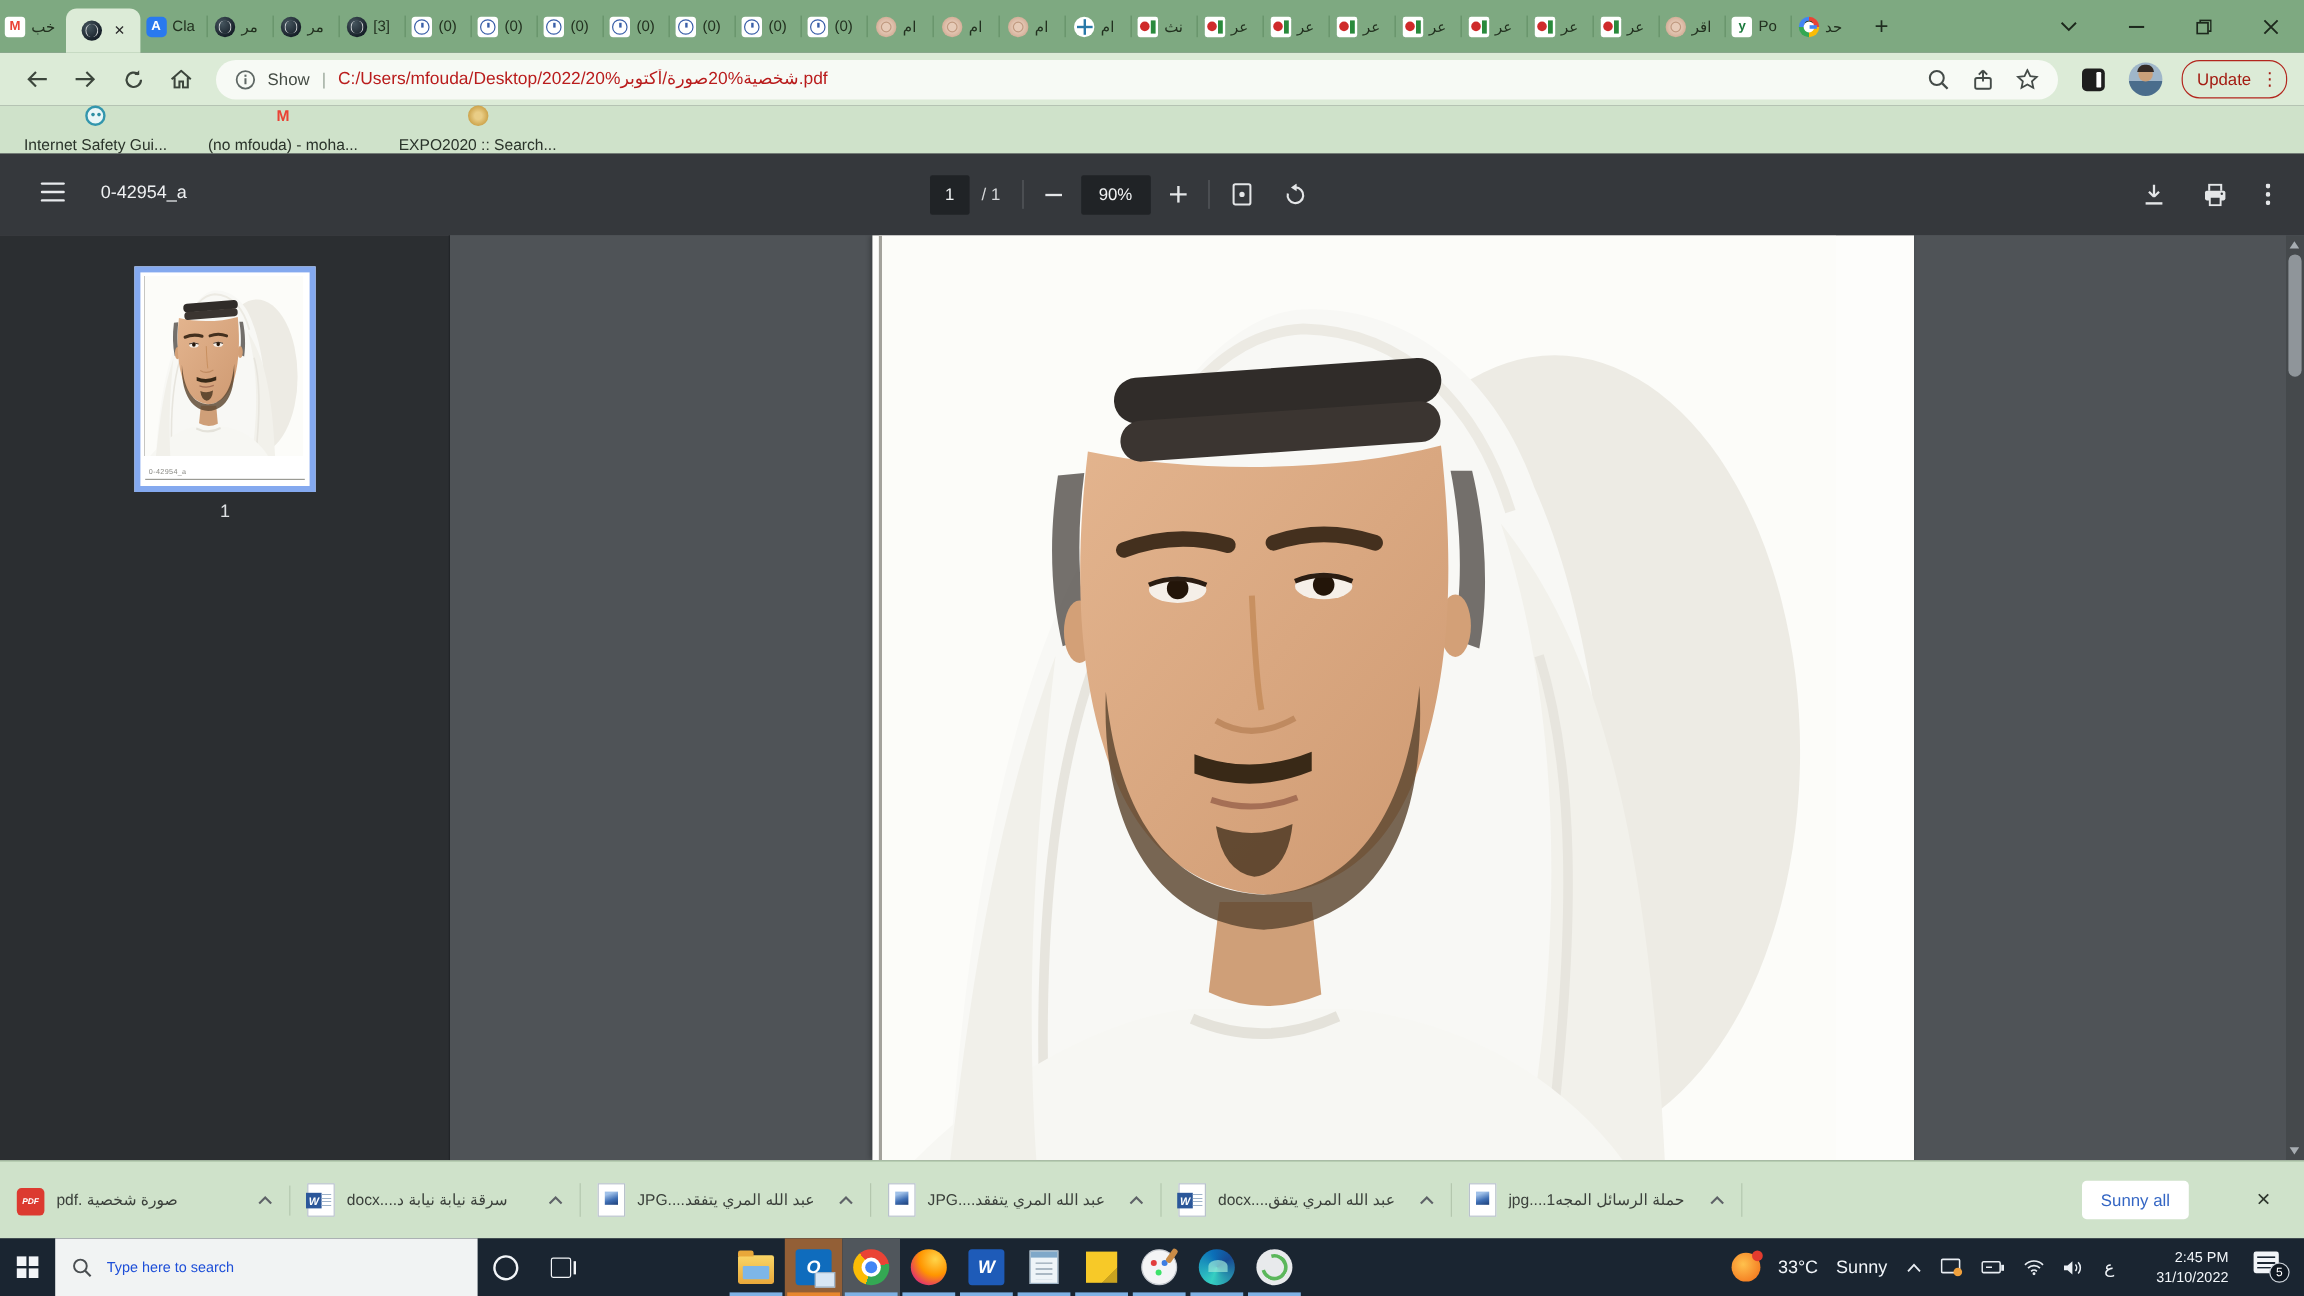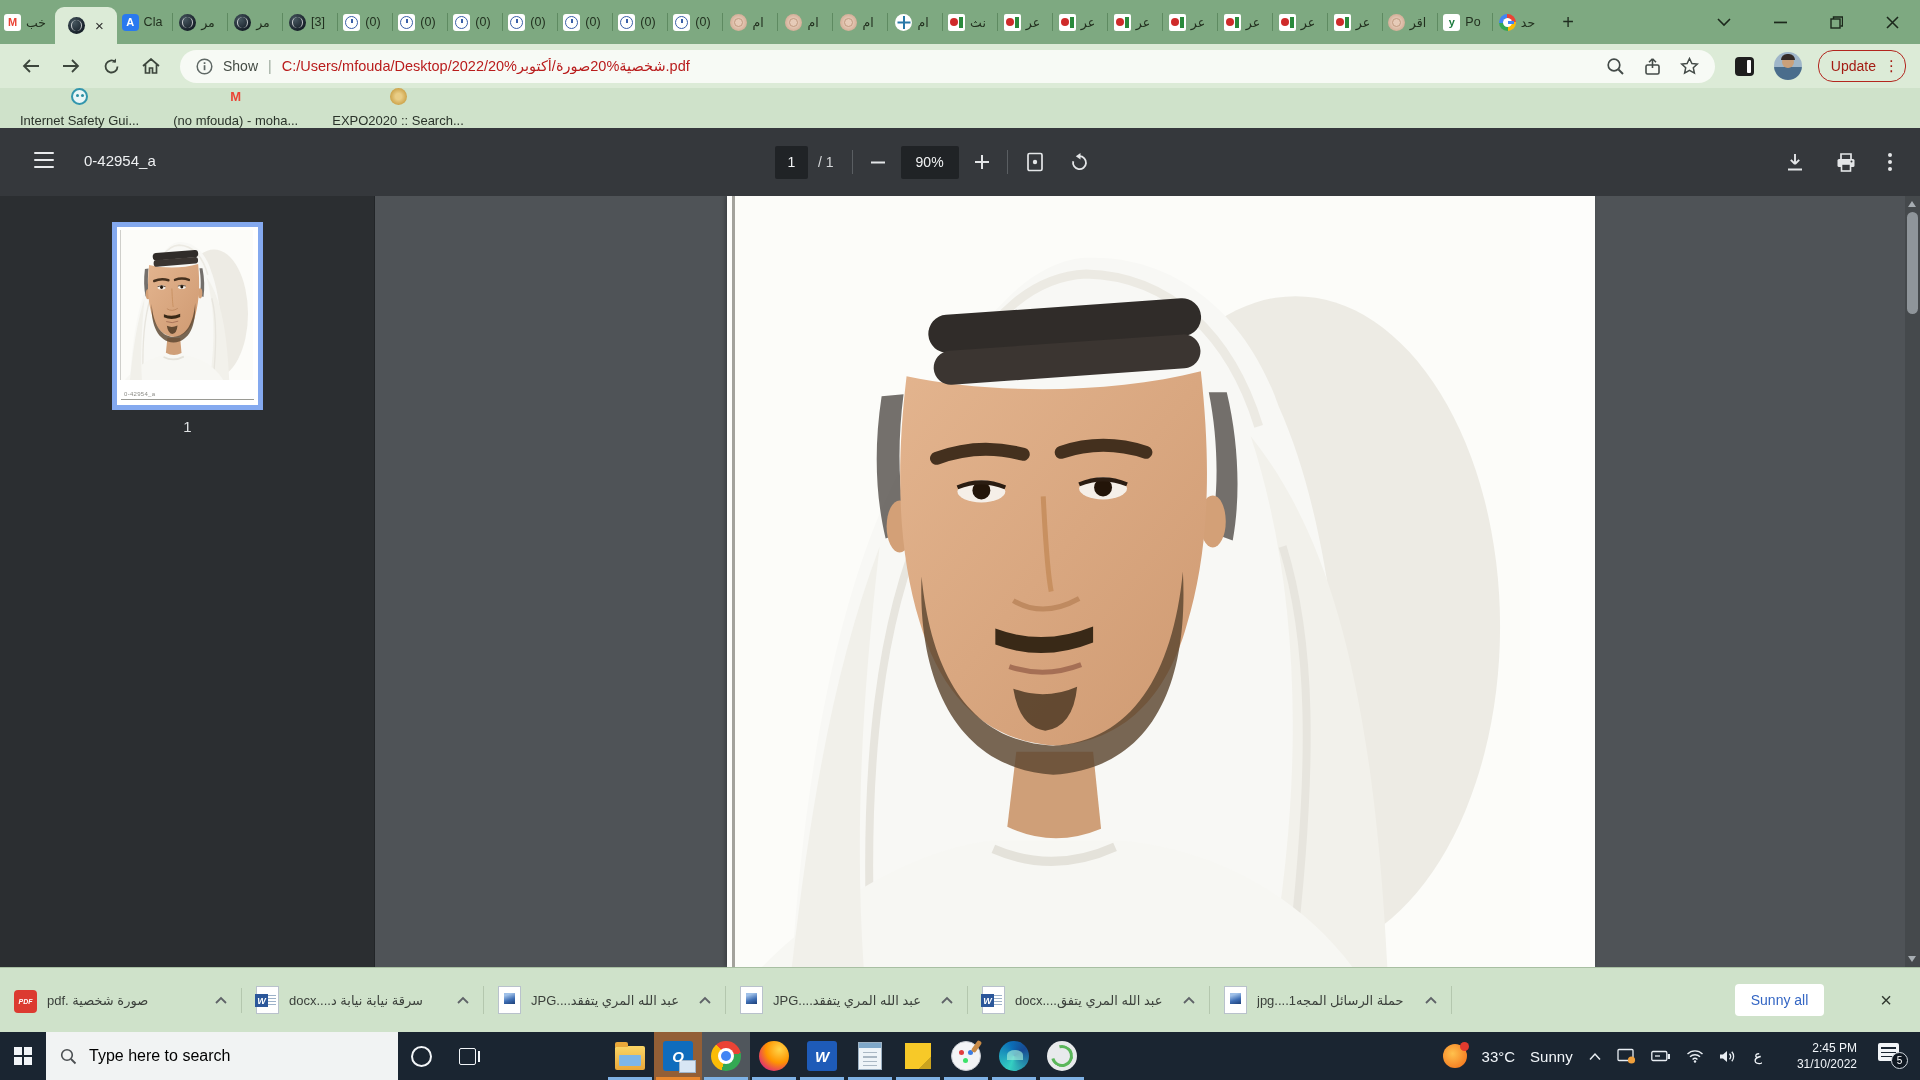--- a/index.html
+++ b/index.html
@@ -138,21 +138,21 @@
   .dl-close{align-self:center;font-size:20px;color:#30382f;margin-right:28px;}
 
   
   #taskbar{position:absolute;left:0;top:1032px;width:1920px;height:48px;background:#1a2531;
            display:flex;align-items:center;color:#e9eef3;}
   .tb-cell{width:46px;height:48px;display:flex;align-items:center;justify-content:center;flex:none;}
   .winlogo{width:18px;height:18px;display:grid;grid-template-columns:1fr 1fr;gap:2px;}
   .winlogo span{background:#f2f5f8;}
   .tsearch{width:352px;height:48px;background:#f1f3f3;display:flex;align-items:center;gap:12px;
            padding-left:14px;box-sizing:border-box;flex:none;}
-  .tsearch .ph{color:#000000;font-size:16px;}
+  .tsearch .ph{color:#1d4ed8;font-size:12px;}
   .cortana{width:17px;height:17px;border:2.2px solid #f2f5f8;border-radius:50%;}
   .taskview{width:15px;height:15px;border:1.8px solid #f2f5f8;border-radius:2px;position:relative;}
   .taskview::after{content:"";position:absolute;right:-5px;top:2px;width:1.8px;height:11px;background:#f2f5f8;}
   #apps{display:flex;margin-left:116px;}
   .app{width:48px;height:48px;position:relative;display:flex;align-items:center;justify-content:center;flex:none;}
   .app::after{content:"";position:absolute;left:2px;right:2px;bottom:0;height:3px;background:#7fb2e5;}
   .app.hl-orange{background:#935f36;}
   .app.hl-orange::after{background:#e8872e;}
   .app.hl-gray{background:#50565c;}
   .appic{width:30px;height:30px;position:relative;display:flex;align-items:center;justify-content:center;}

